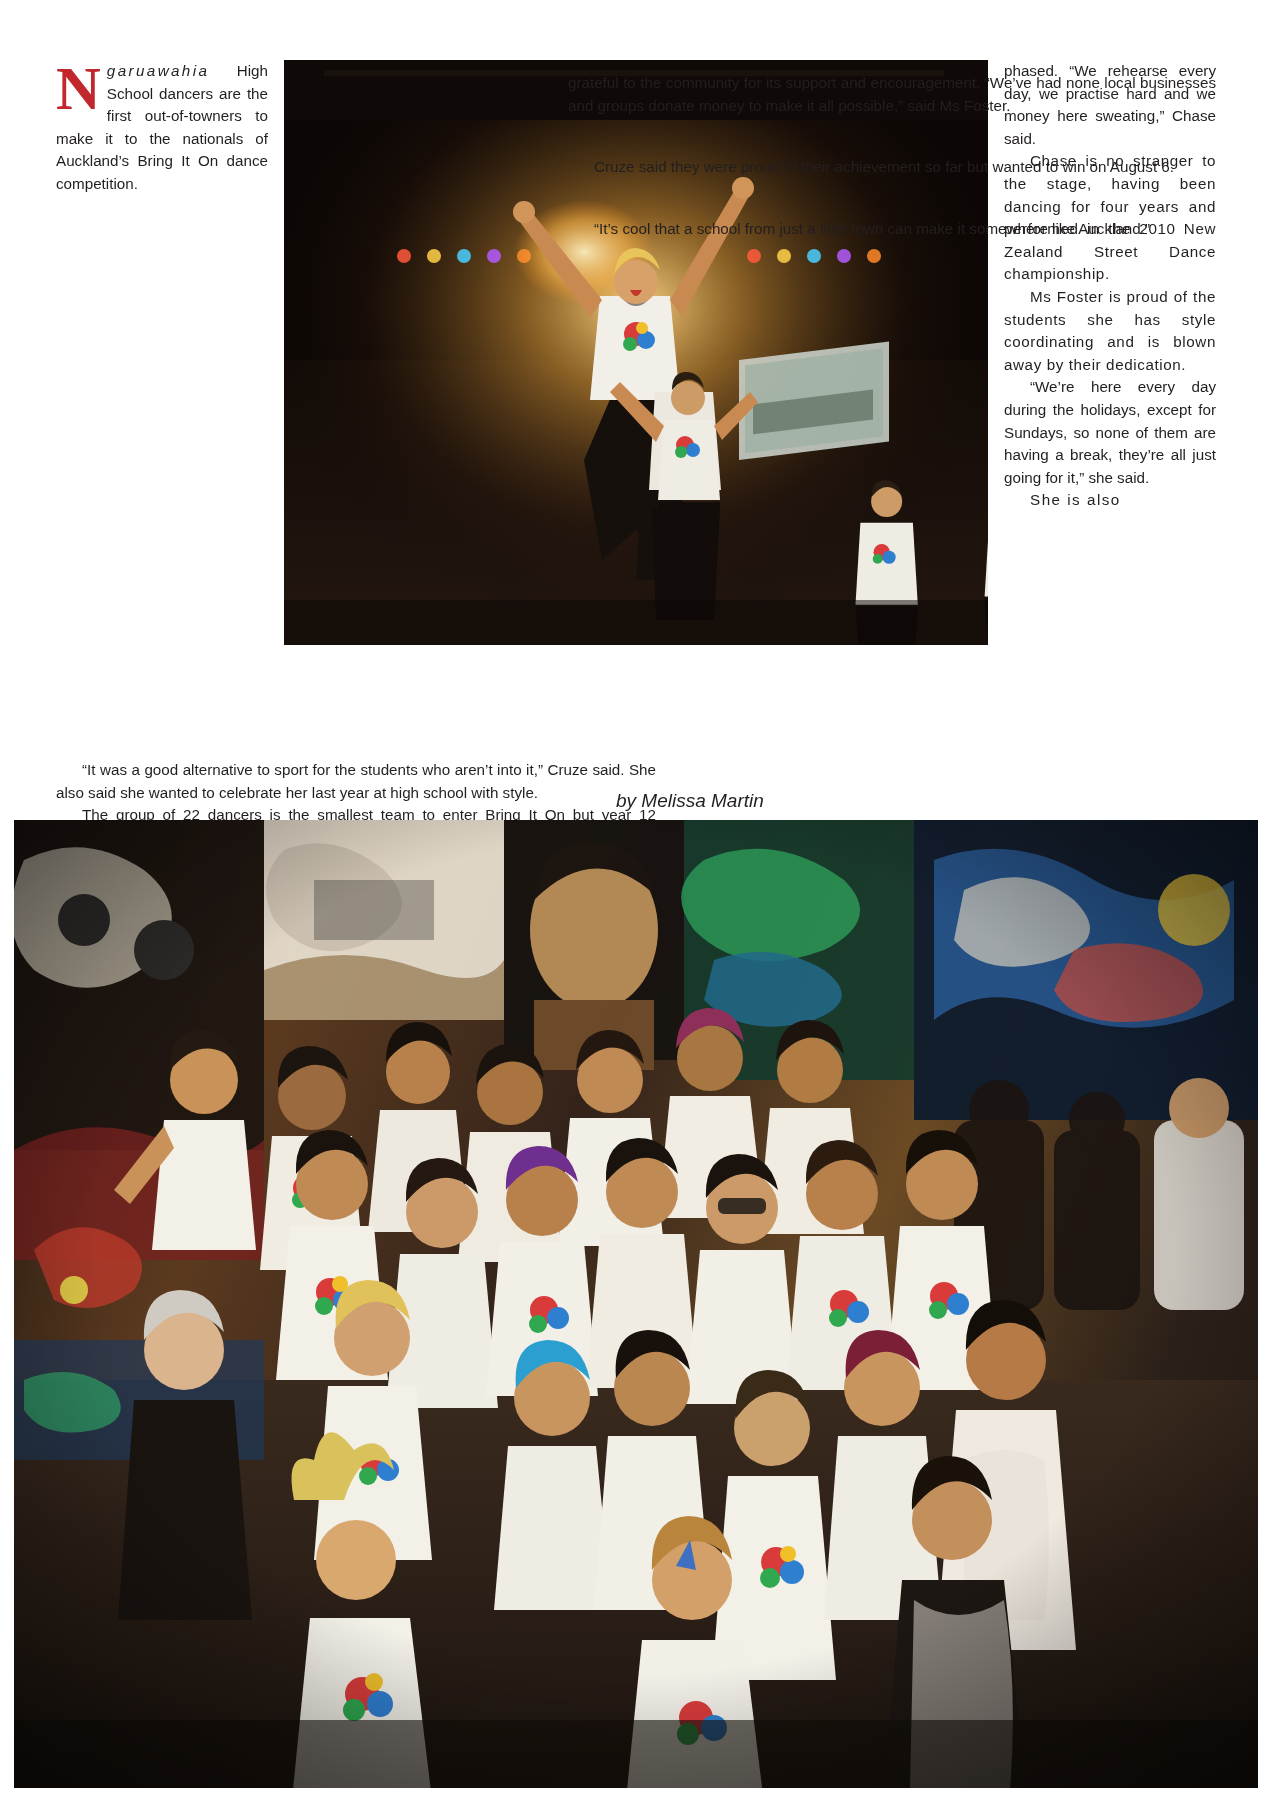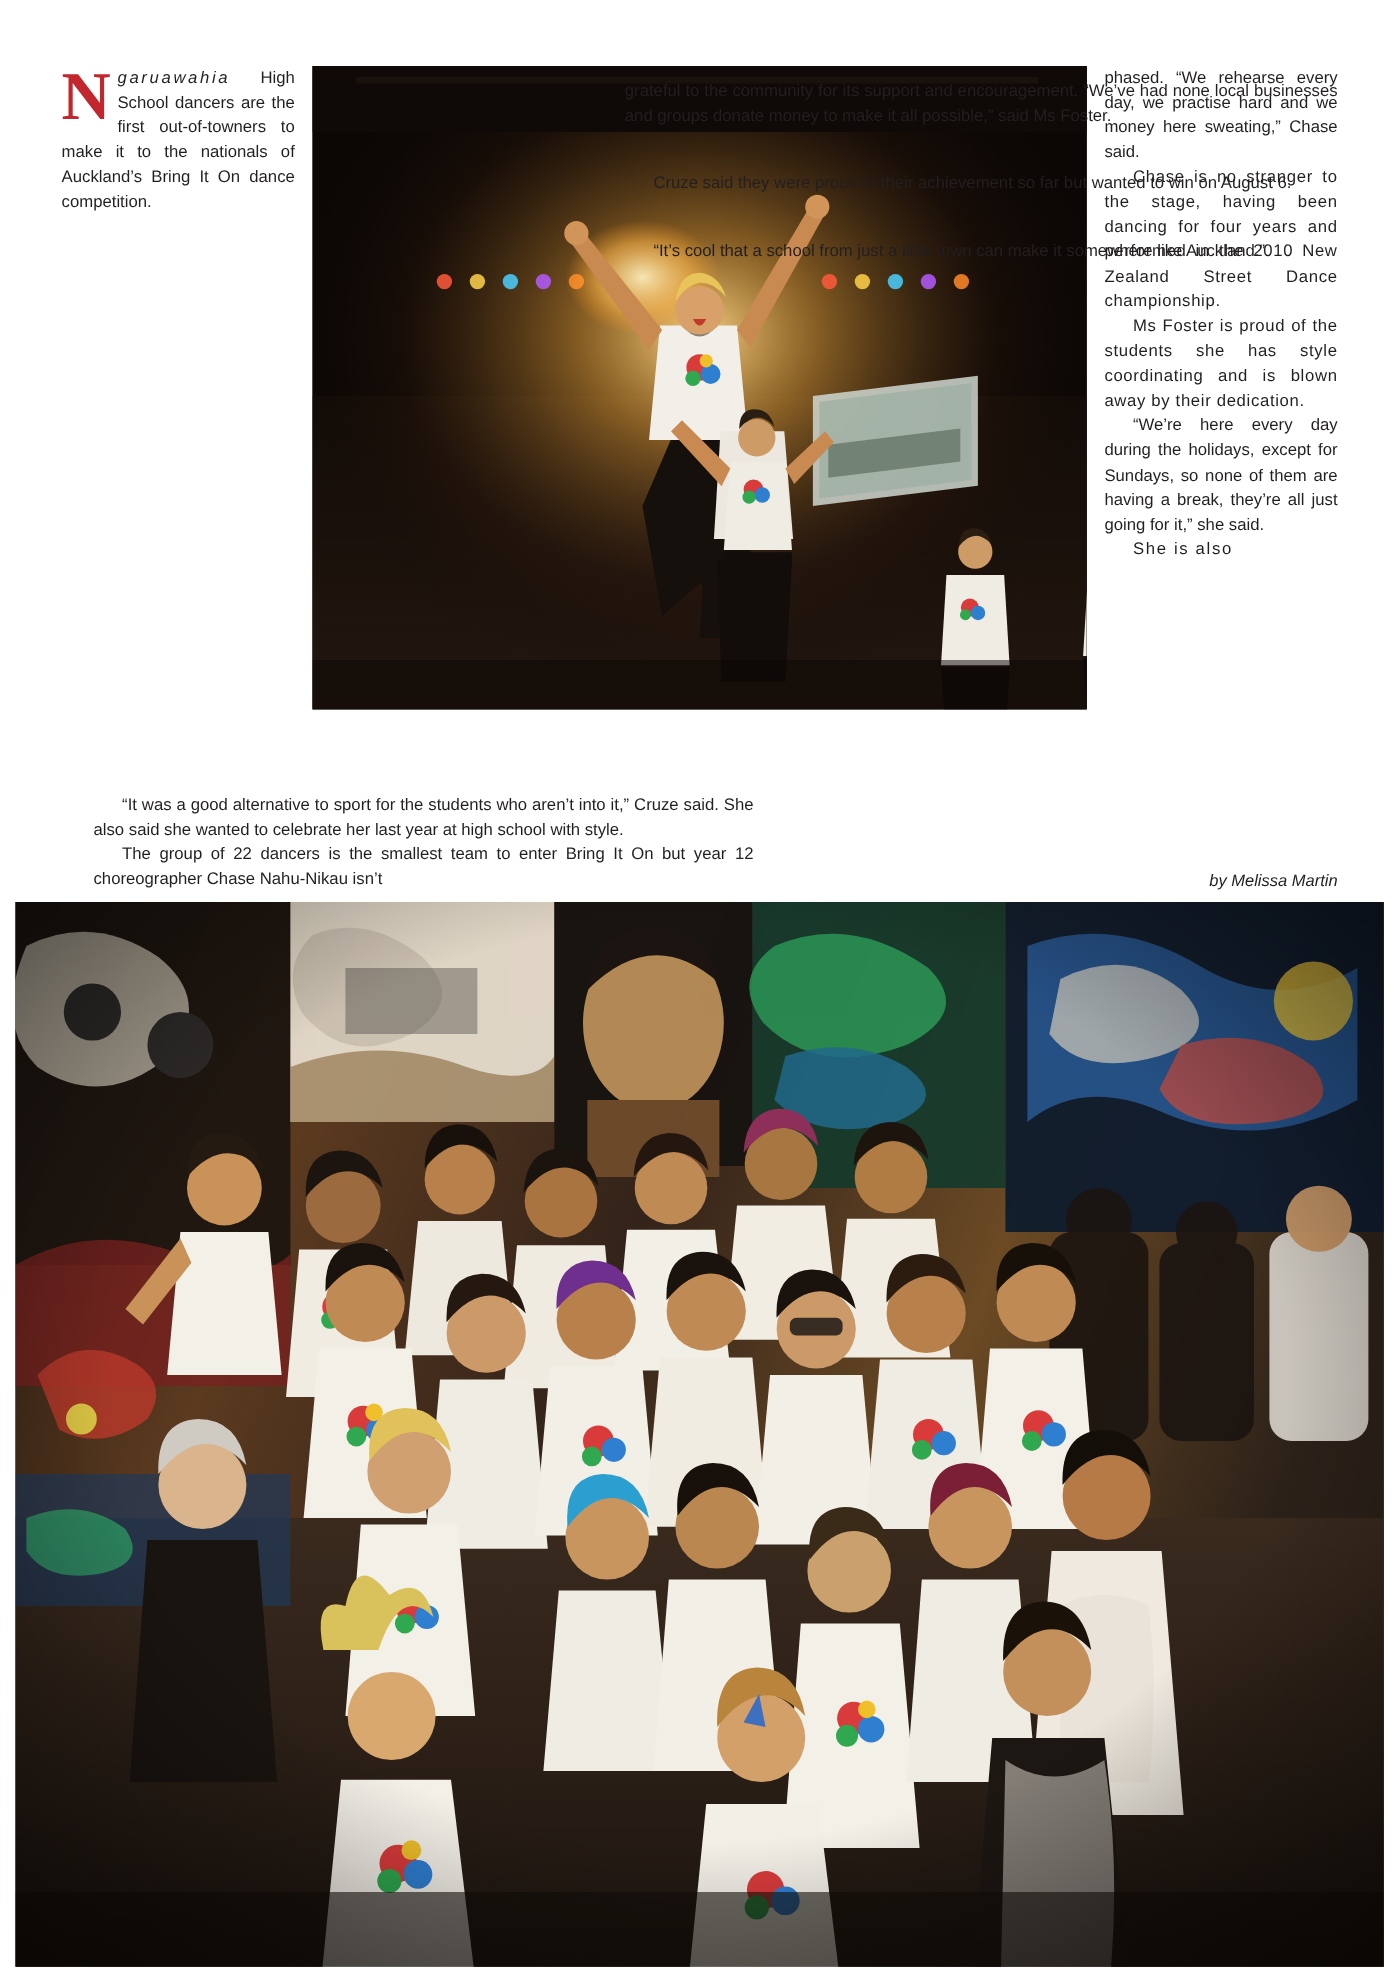--- a/index.html
+++ b/index.html
@@ -90,24 +90,23 @@
   .full-top {
     position: absolute;
     left: 512px;
     top: -3px;
     width: 648px;
     font-size: 15.2px;
     line-height: 22.6px;
     text-align: justify;
   }
   .byline {
-    text-align: right;
     font-style: italic;
     margin-top: 10px;
-    font-size: 15px;
+    font-size: 19px;
   }
 
   
   .group-photo {
     position: absolute;
     left: 14px;
     top: 820px;
     width: 1244px;
     height: 968px;
     overflow: hidden;
@@ -255,21 +254,21 @@
       <p class="indent">“We’re here every day during the holidays, except for Sundays, so none of them are having a break, they’re all just going for it,” she said.</p>
       <p class="indent tracked-2">She is also</p>
     </div>
 
     <div class="full-top">
       <p>grateful to the community for its support and encouragement. “We’ve had none local businesses and groups donate money to make it all possible,” said Ms Foster.</p>
       <p class="indent">Cruze said they were proud of their achievement so far but wanted to win on August 6.</p>
       <p class="indent">“It’s cool that a school from just a little town can make it somewhere like Auckland.”</p>
     </div>
 
-    <div class="full" style="top:661px; width:600px;margin-left:29px;">
+    <div class="full" style="top:699px; width:600px;">
       <p class="indent">“It was a good alternative to sport for the students who aren’t into it,” Cruze said. She also said she wanted to celebrate her last year at high school with style.</p>
       <p class="indent">The group of 22 dancers is the smallest team to enter Bring It On but year 12 choreographer Chase Nahu-Nikau isn’t</p>
     </div>
 
     <div class="full" style="top:730px; left:560px; width:600px;">
       <p class="byline">by Melissa Martin</p>
     </div>
 
   </div>
 

